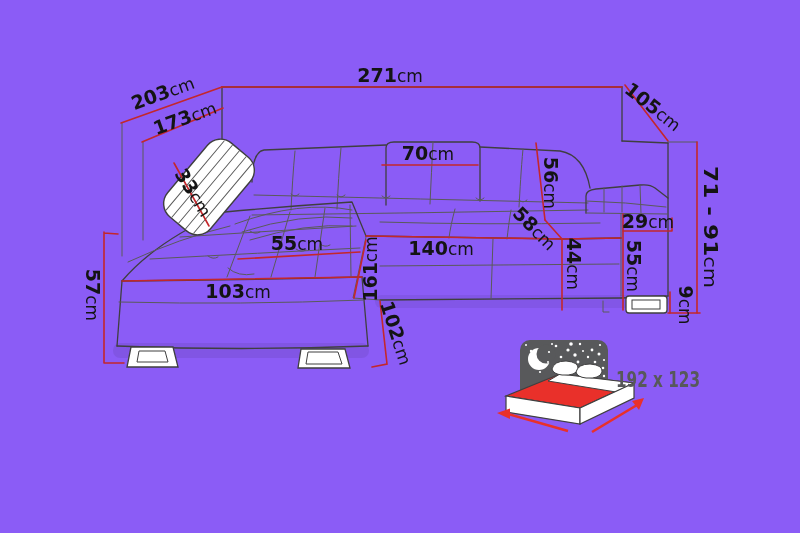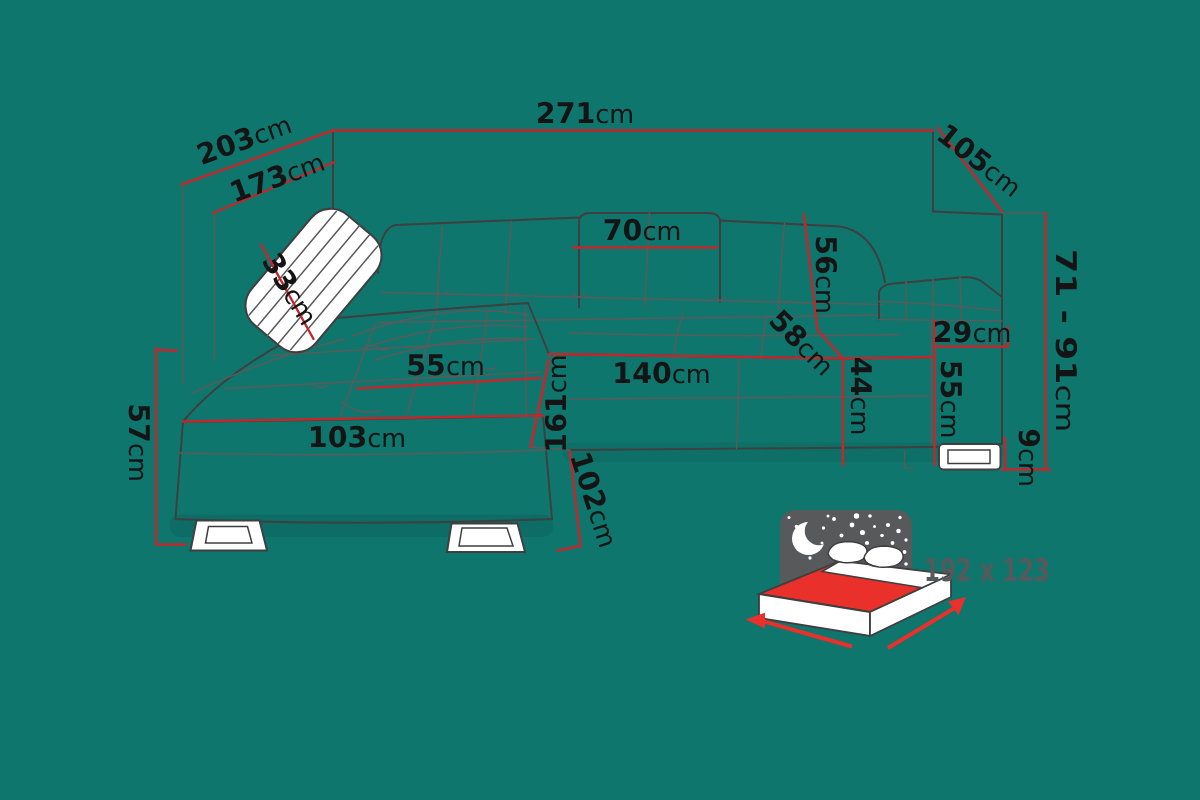--- a/index.html
+++ b/index.html
@@ -1,16 +1,16 @@
 <!DOCTYPE html>
 <html><head>
 <meta charset="utf-8">
 <style>
   html,body{margin:0;padding:0;background:#ffffff;}
-  .stage{position:relative;width:800px;height:533px;background:#0f766e;overflow:hidden;}
+  .stage{position:relative;width:800px;height:533px;background:#8b5cf6;overflow:hidden;}
   svg{display:block;}
   text{font-family:"DejaVu Sans","Liberation Sans",sans-serif;fill:#141414;}
   .v{font-weight:bold;font-size:19px;}
   .u{font-size:17px;font-weight:normal;}
   .sleep{font-weight:bold;font-size:21px;fill:#57585a;}
   .sketch{stroke:#3f3f3f;stroke-width:1.3;fill:none;stroke-linecap:round;stroke-linejoin:round;}
   .sketchlt{stroke:#5a5a5a;stroke-width:1;fill:none;stroke-linecap:round;}
   .dim{stroke:#c4272b;stroke-width:1.6;fill:none;stroke-linecap:round;}
   .white{fill:#ffffff;}
 </style>

